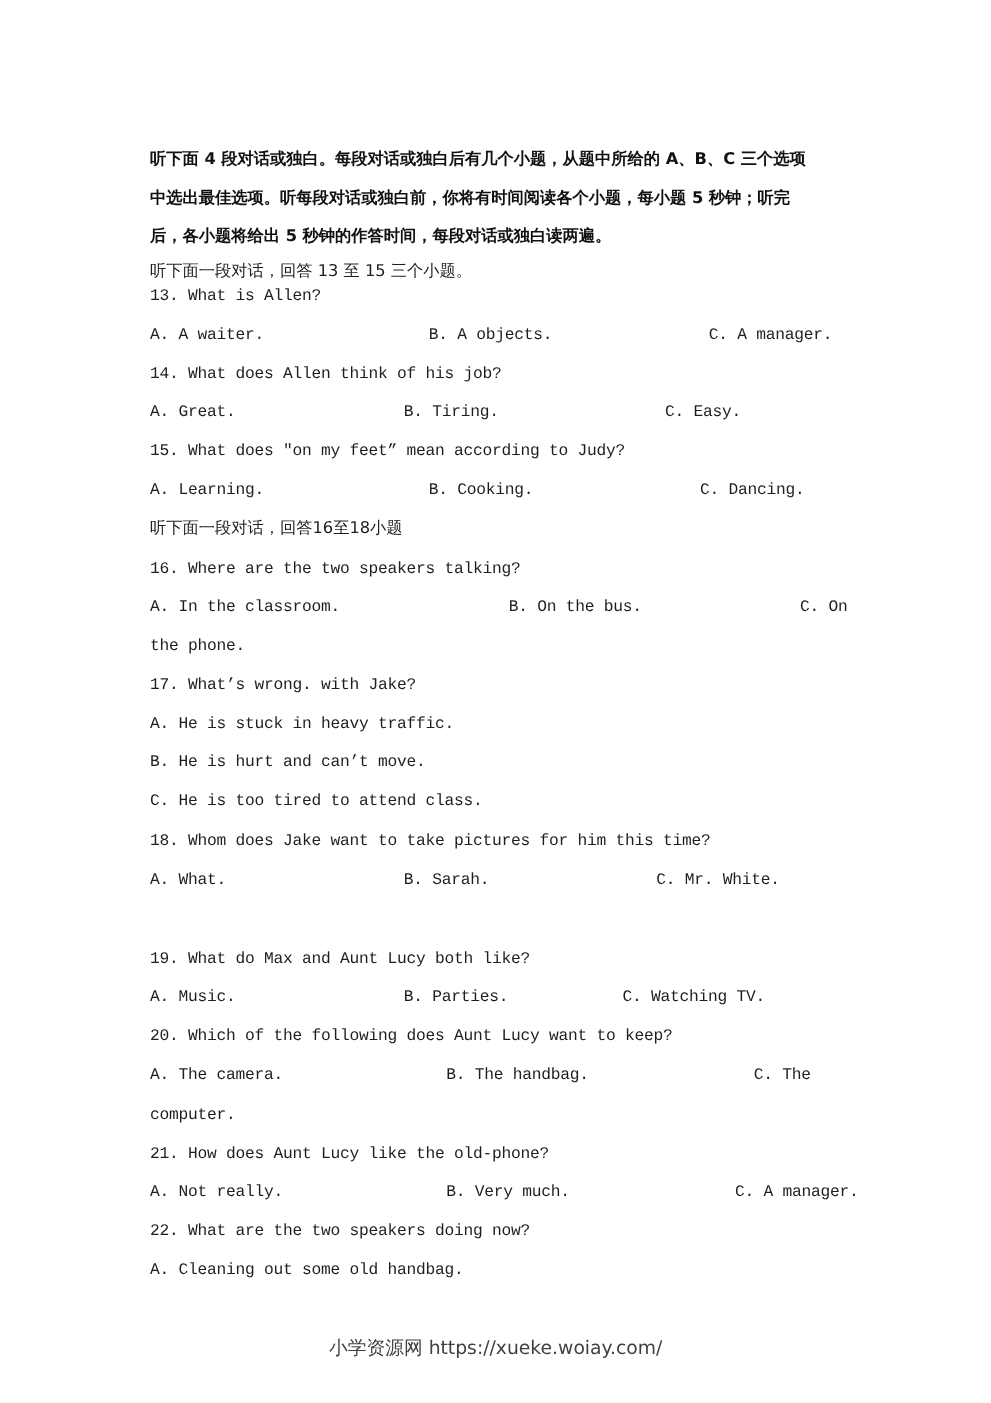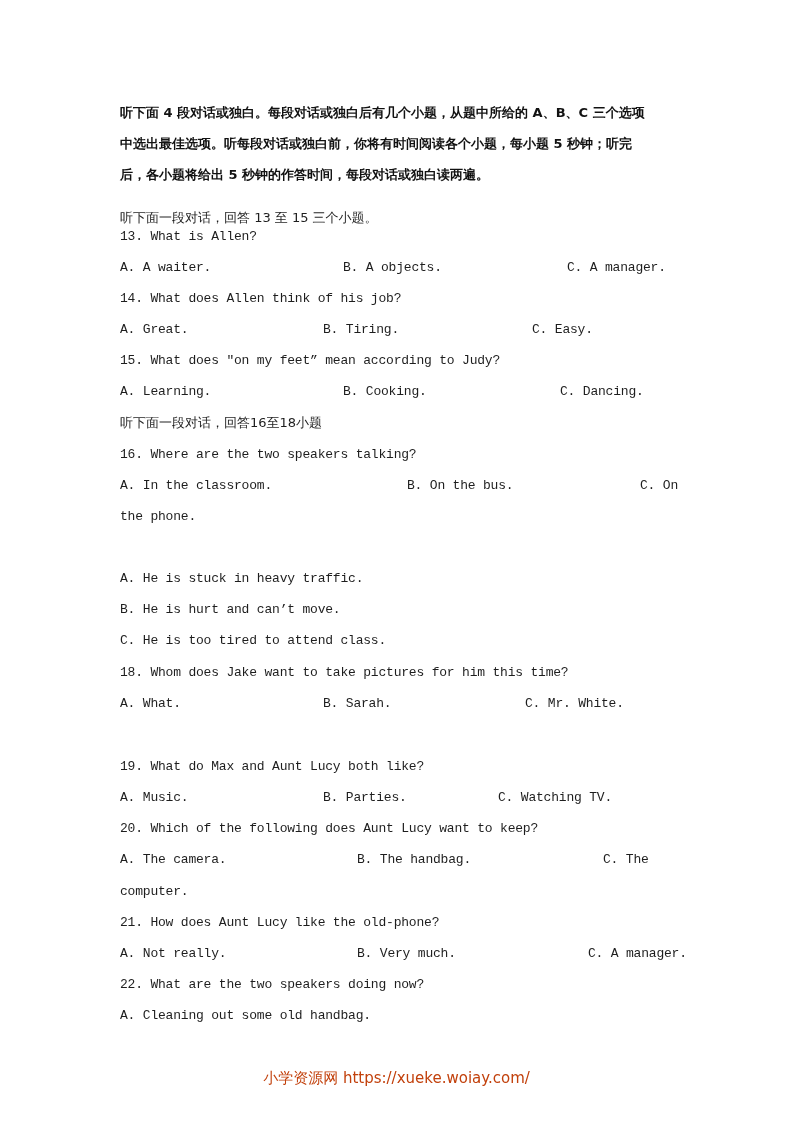--- a/index.html
+++ b/index.html
@@ -5,25 +5,25 @@
   html, body { margin: 0; padding: 0; background: #ffffff; }
   body { width: 793px; height: 1122px; position: relative; overflow: hidden; }
   .page { position: absolute; left: 0; top: 0; width: 793px; height: 1122px; }
   .line {
     position: absolute; left: 120px; height: 20px;
     font-family: "DejaVu Serif", "Liberation Serif", serif;
     font-size: 12.5px; line-height: 20px; color: #1e1e1e; white-space: nowrap;
   }
   .mono { font-family: "Liberation Mono", "DejaVu Sans Mono", monospace; font-size: 13px; letter-spacing: -0.2px; }
   .cn { font-family: "DejaVu Sans", sans-serif; font-size: 13px; }
-  .bold { font-weight: bold; color: #111; }
+  .bold { font-weight: bold; color: #111; margin-top: 15px; }
   .opt { position: absolute; top: 0; }
   .footer {
     position: absolute; left: 0; width: 793px; top: 1069px; text-align: center;
-    font-family: "DejaVu Sans", "Liberation Sans", sans-serif; font-size: 15px; color: #c2410c;
+    font-family: "DejaVu Sans", "Liberation Sans", sans-serif; font-size: 15px; color: #404040;
   }
 </style>
 </head>
 <body>
 
 <div class="page">
 
   <div class="line cn bold" style="top:103px">听下面 4 段对话或独白。每段对话或独白后有几个小题，从题中所给的 A、B、C 三个选项</div>
   <div class="line cn bold" style="top:134px">中选出最佳选项。听每段对话或独白前，你将有时间阅读各个小题，每小题 5 秒钟；听完</div>
   <div class="line cn bold" style="top:165px">后，各小题将给出 5 秒钟的作答时间，每段对话或独白读两遍。</div>
@@ -54,20 +54,21 @@
   <div class="line cn" style="top:413px">听下面一段对话，回答16至18小题</div>
 
   <div class="line mono" style="top:445px">16. Where are the two speakers talking?</div>
   <div class="line mono" style="top:476px;width:560px">
     <span class="opt" style="left:0">A. In the classroom.</span>
     <span class="opt" style="left:287px">B. On the bus.</span>
     <span class="opt" style="left:520px">C. On</span>
   </div>
   <div class="line mono" style="top:507px">the phone.</div>
 
+  <div class="line mono" style="top:538px">17. What’s wrong. with Jake?</div>
   <div class="line mono" style="top:569px">A. He is stuck in heavy traffic.</div>
   <div class="line mono" style="top:631px">C. He is too tired to attend class.</div>
   <div class="line mono" style="top:600px">B. He is hurt and can’t move.</div>
 
   <div class="line mono" style="top:663px">18. Whom does Jake want to take pictures for him this time?</div>
   <div class="line mono" style="top:694px;width:560px">
     <span class="opt" style="left:0">A. What.</span>
     <span class="opt" style="left:203px">B. Sarah.</span>
     <span class="opt" style="left:405px">C. Mr. White.</span>
   </div>

